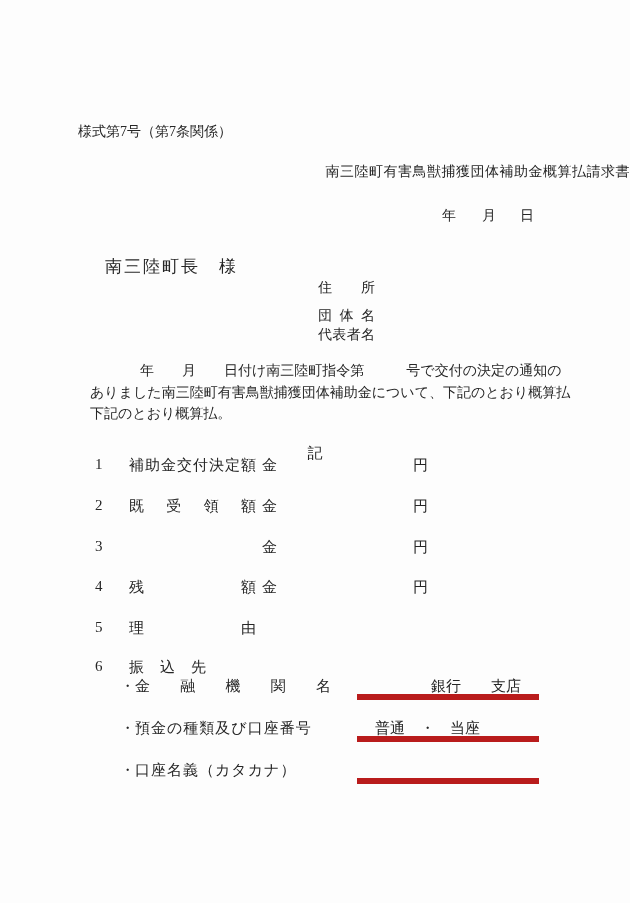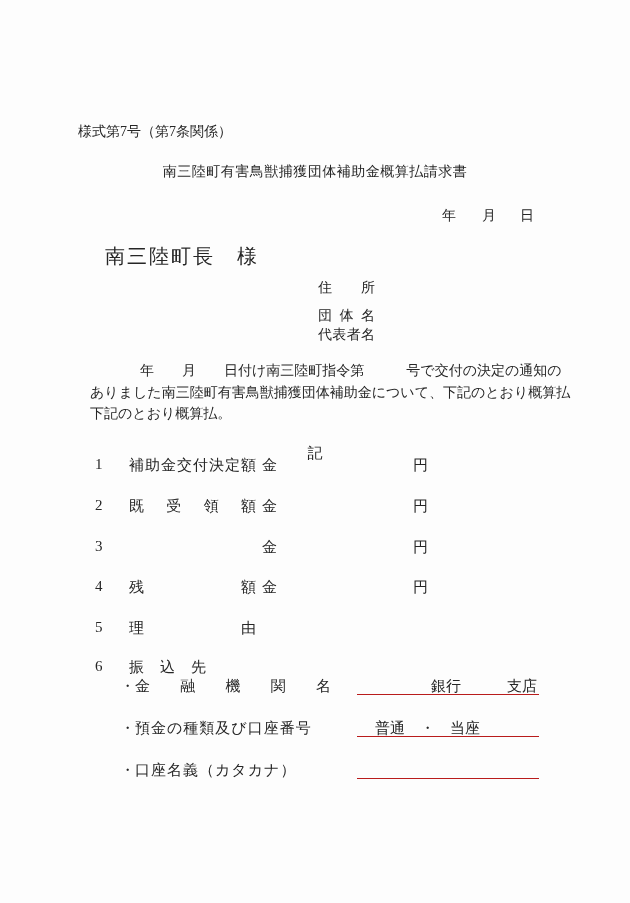--- a/index.html
+++ b/index.html
@@ -7,27 +7,27 @@
     position:relative;
     width:630px; height:903px;
     background:#fdfdfd;
     color:#262626;
     font-family:"Liberation Serif","DejaVu Serif",serif;
     overflow:hidden;
   }
   .abs { position:absolute; white-space:nowrap; line-height:1.25;margin-top:28px; }
 
   .form-number { left:78px; top:95px; font-size:14px; }
-  .doc-title   { left:0; right:0; top:135px; text-align:center; font-size:14px; letter-spacing:0.5px; }
+  .doc-title   { left:0; right:0; top:135px; text-align:right; font-size:14px; letter-spacing:0.5px; }
 
   .date-line span { position:absolute; top:0; font-size:14px; }
   .date-line { left:0; top:179px; width:100%; height:18px; }
   .date-y { left:442px; } .date-m { left:482px; } .date-d { left:520px; }
 
-  .addressee { left:105px; top:216px; font-size:20px; letter-spacing:2px; }
+  .addressee { left:105px; top:228px; font-size:17px; letter-spacing:2px; }
 
   .sig-row  { left:318px; font-size:14px; }
   .sig-1 { top:252px;font-family:Liberation Mono, monospace; } .sig-2 { top:279px; } .sig-3 { top:298px; }
   .sig-label { display:inline-block; width:57px; text-align:justify; text-align-last:justify; }
 
   .body-line { font-size:14px; }
   .bl-1 { left:140px; top:334px; }
   .bl-2 { left:90px;  top:356px; }
   .bl-3 { left:90px;  top:377px; }
 
@@ -41,23 +41,23 @@
   .item-label.spread { width:auto; text-align:right; text-align-last:left; letter-spacing:16px; }
   .item-kin   { position:absolute; left:167px; }
   .item-en    { position:absolute; left:318px; }
 
   .trow { position:absolute; left:120px; height:18px; width:460px; font-size:15px; }
   .tr-1 { top:677px; } .tr-2 { top:719px; } .tr-3 { top:761px; }
   .trow-bullet { position:absolute; left:0; }
   .trow-label  { position:absolute; left:15px; width:196px; letter-spacing:1px; }
   .trow-label.just { letter-spacing:0; text-align:justify; text-align-last:justify; }
   .fill-line { position:absolute; left:237px; top:0; width:182px; height:17px;
-               border-bottom:1px solid #b91c1c; }
+               border-bottom:6px solid #b91c1c; }
   .fill-bank   { position:absolute; left:74px; top:0; }
-  .fill-branch { position:absolute; right:2px; top:0;margin-left:44px; }
+  .fill-branch { position:absolute; right:18px; top:0;margin-left:44px; }
   .fill-acct   { position:absolute; left:18px; top:0; }
 </style>
 </head>
 <body>
 
 <div class="page">
 
   <div class="abs form-number">様式第7号（第7条関係）</div>
 
   <div class="abs doc-title">南三陸町有害鳥獣捕獲団体補助金概算払請求書</div>

